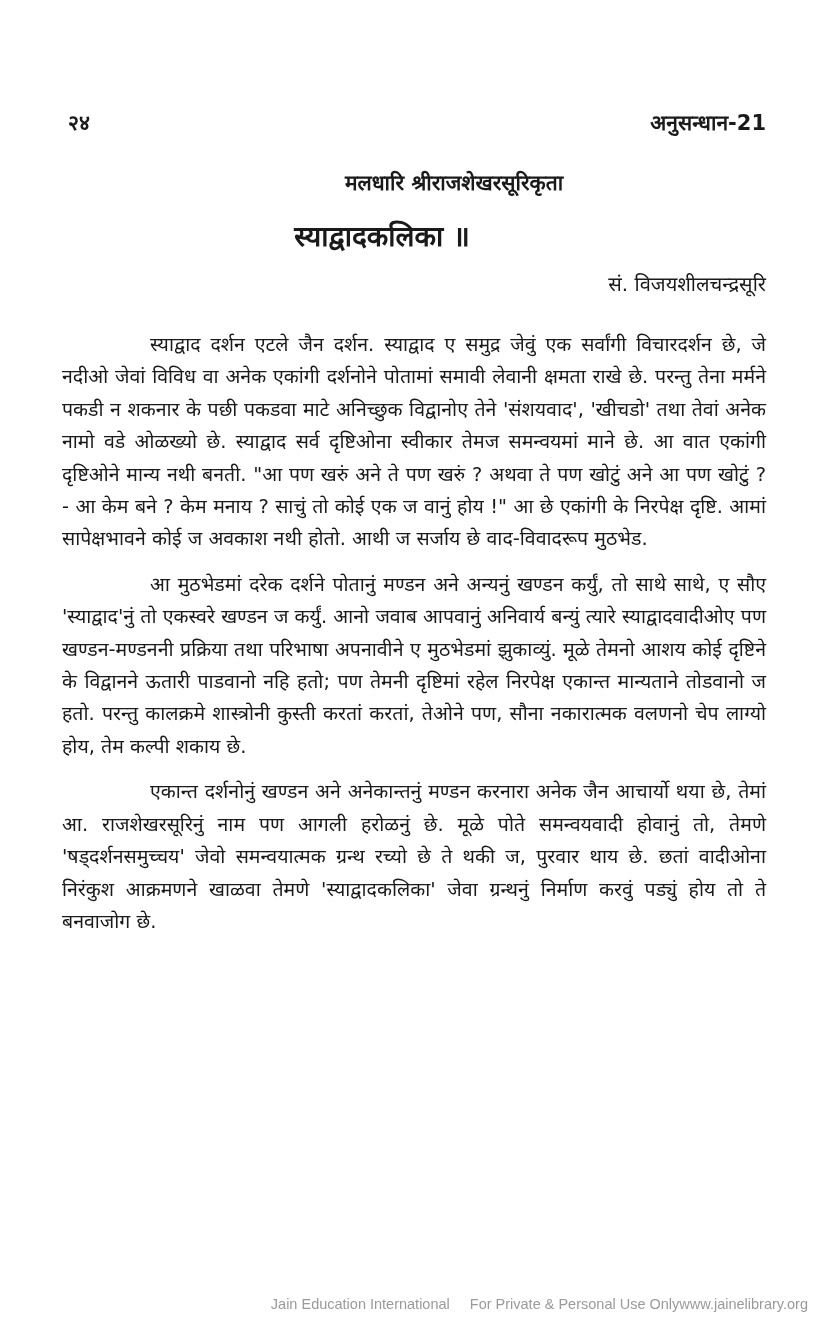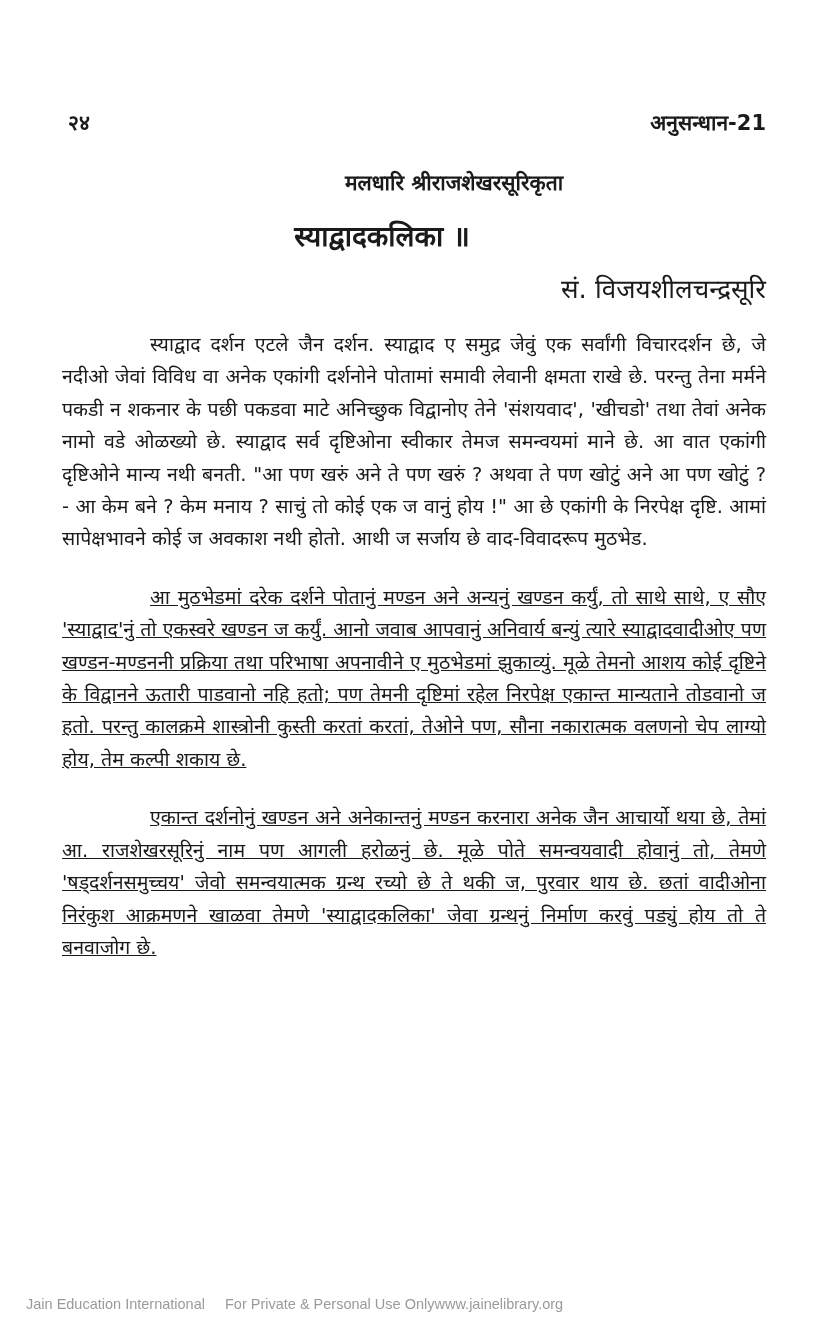--- a/index.html
+++ b/index.html
@@ -44,47 +44,46 @@
       left: 12px;
       width: 740px;
       text-align: center;
       font-size: 28px;
       font-weight: bold;
     }
     .editor {
       position: absolute;
       top: 270px;
       right: 62px;
-      font-size: 26px;
+      font-size: 20px;
       text-align: right;
     }
     .body-text {
       position: absolute;
       top: 329px;
       left: 62px;
       width: 704px;
       font-size: 19.5px;
       line-height: 32.4px;
       text-align: justify;
     }
     .body-text p {
       margin: 0;
       text-indent: 88px;
     }
     .body-text p + p {
-      margin-top: 26px;
-      text-decoration: underline;
+      margin-top: 13px;
     }
     .footer {
       position: absolute;
       top: 1296px;
-      left: 26px;
+      left: 15px;
       right: 20px;
       display: flex;
-      justify-content: flex-start;
+      justify-content: flex-end;
       font-family: "Liberation Sans", sans-serif;
       font-size: 14.5px;
       color: #9a9a9a;
     }
     .footer span:nth-child(2) {
       margin-left: 20px;
     }
   </style>
 </head>
 <body>

